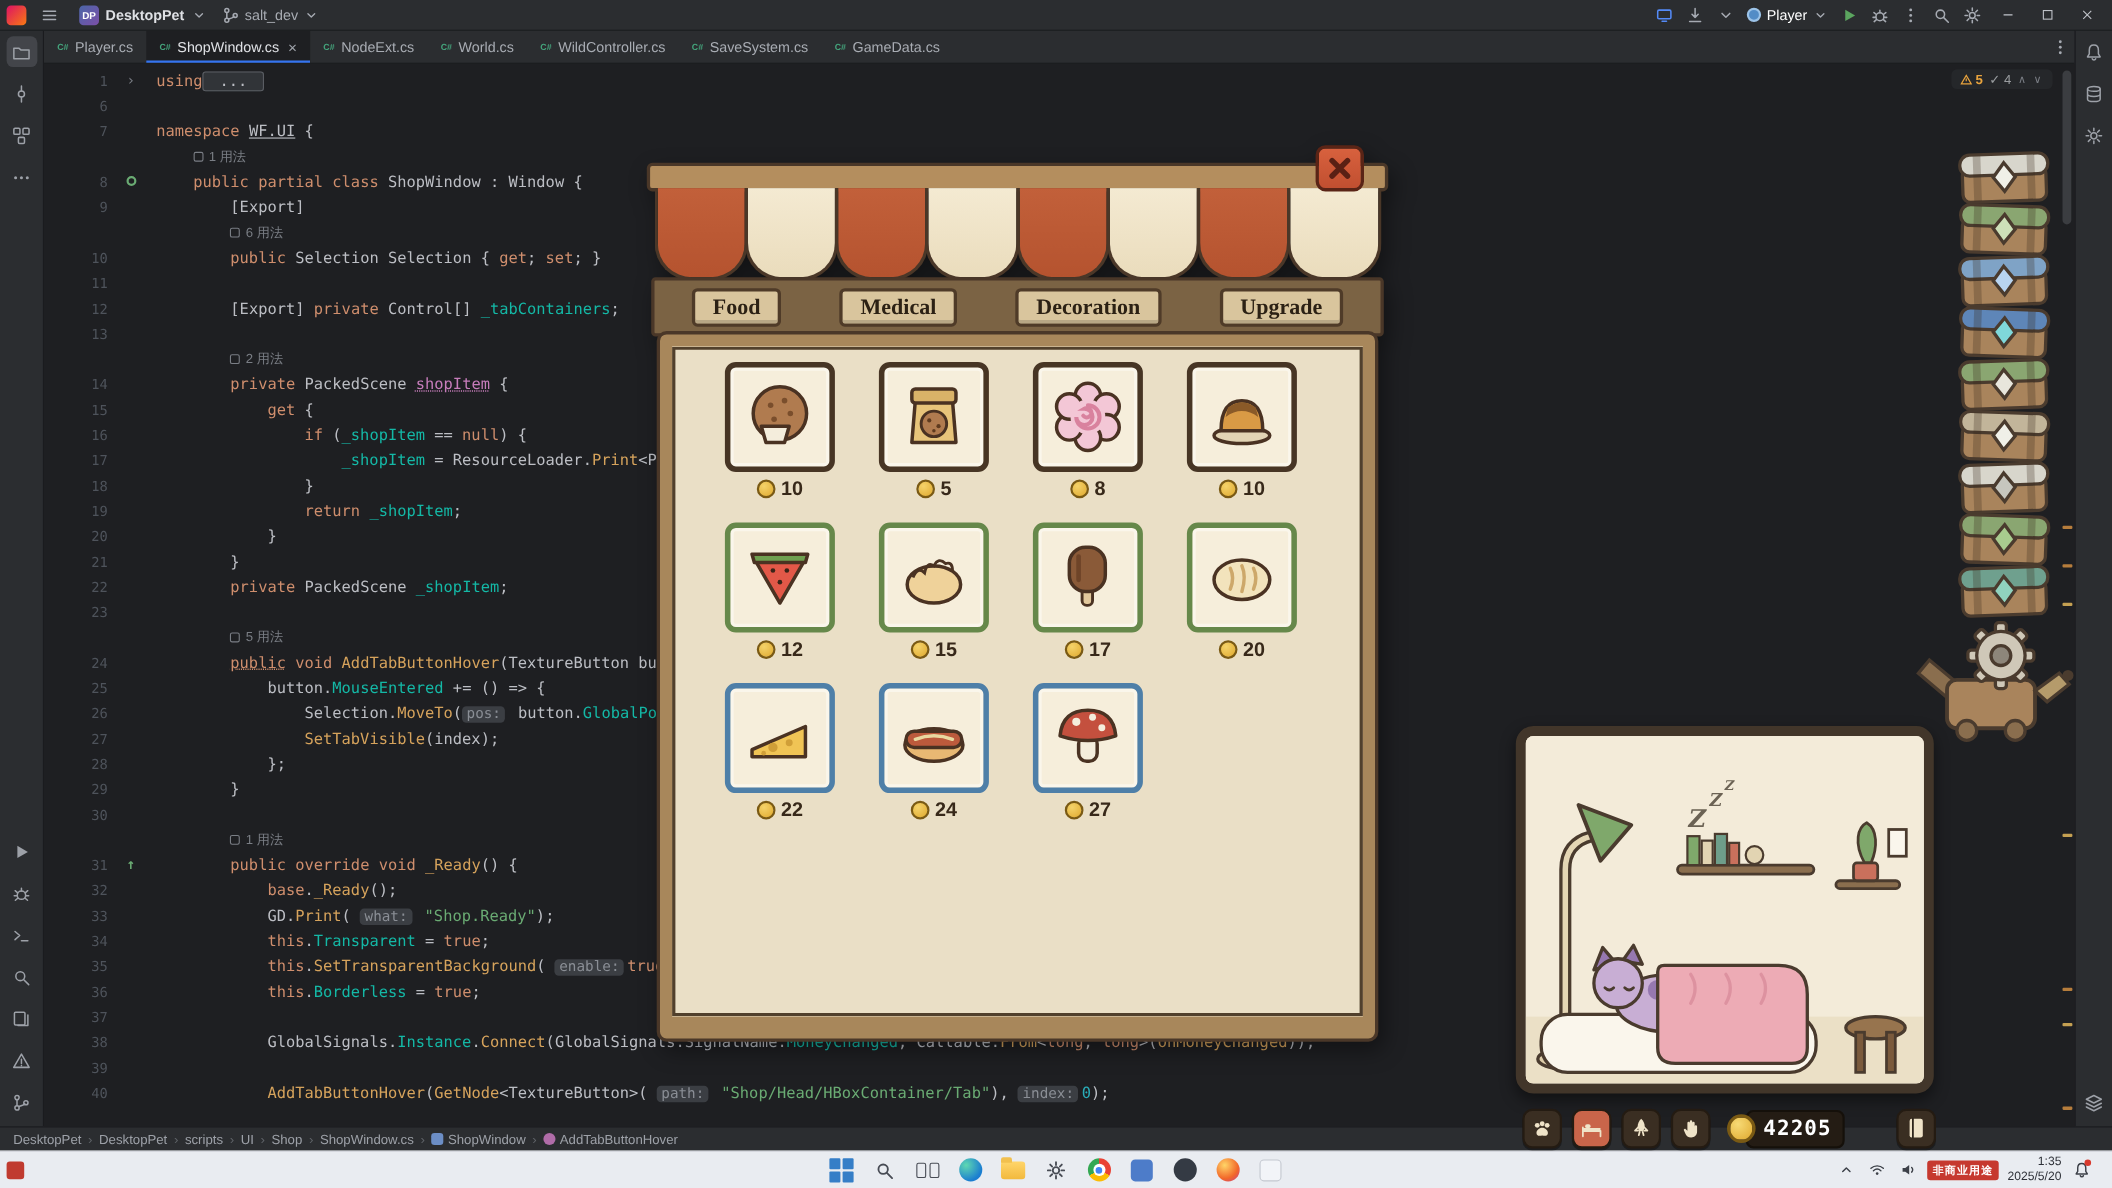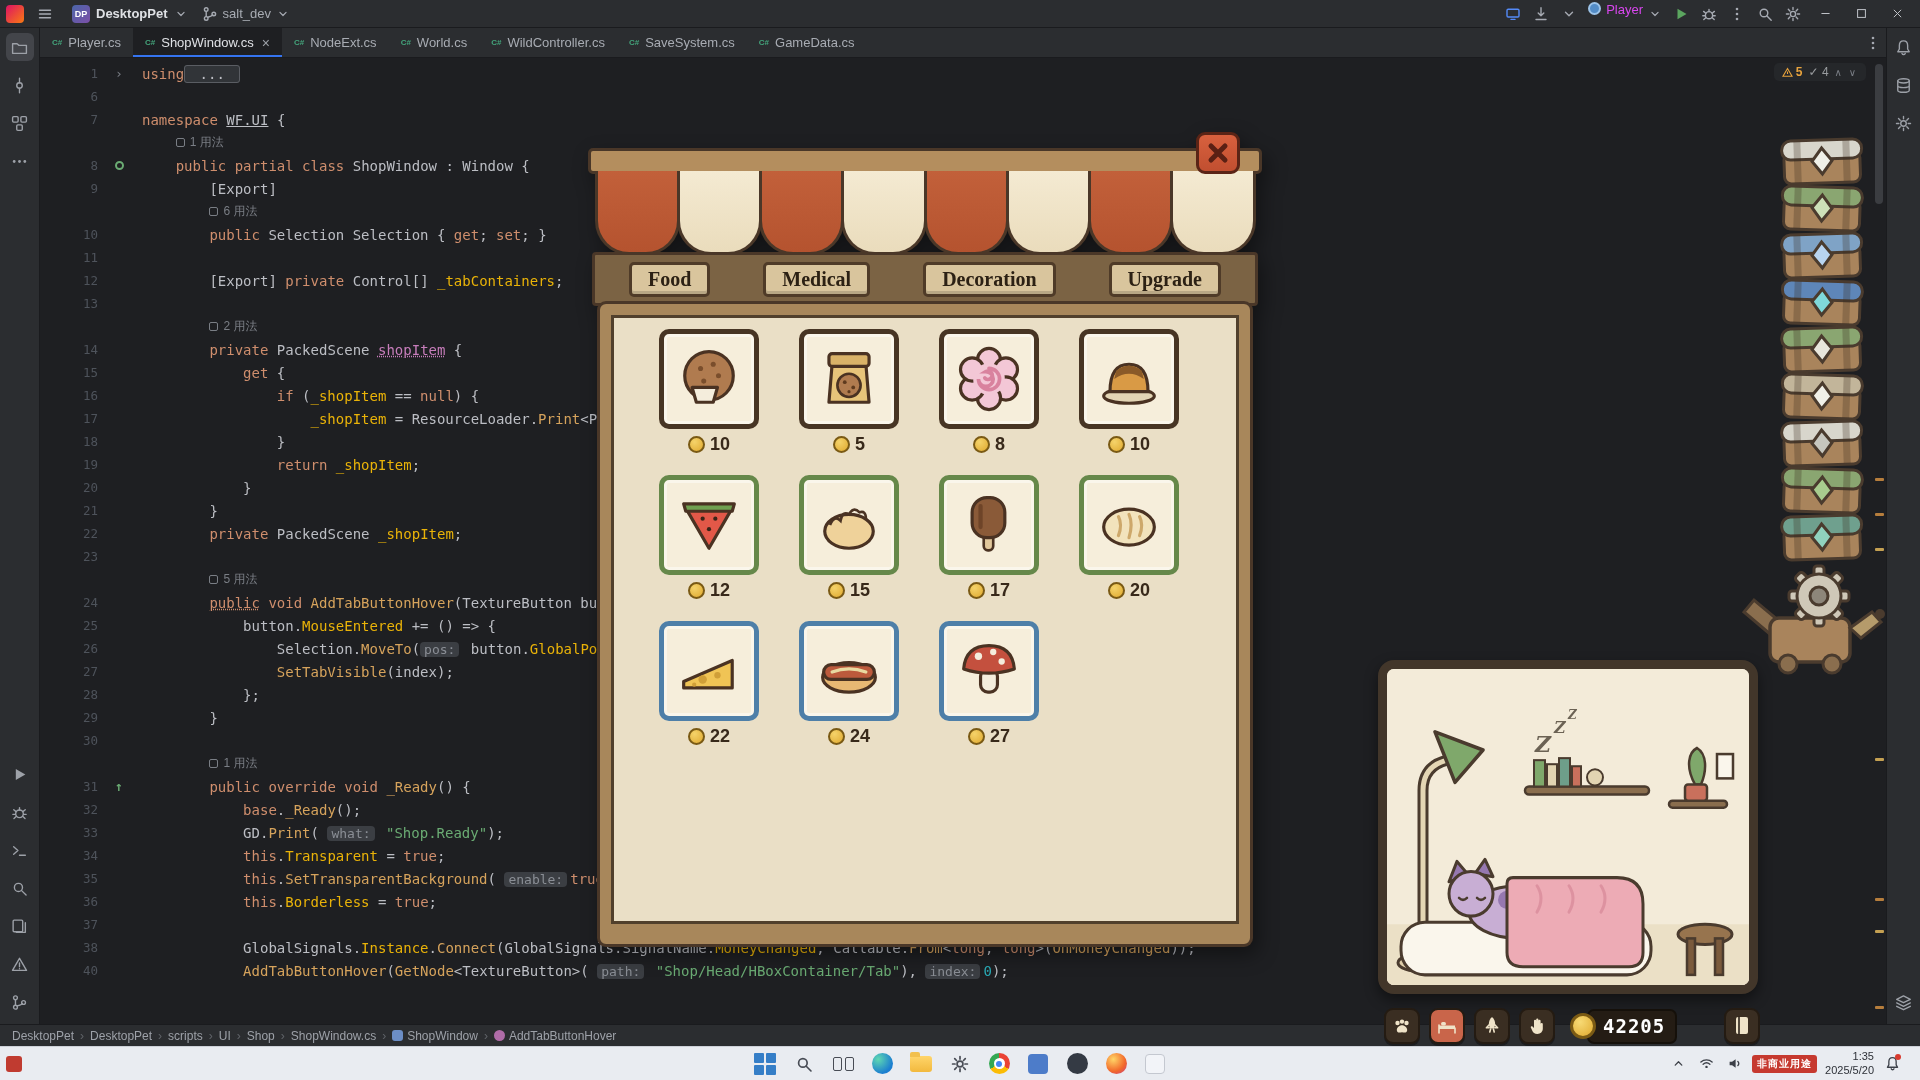--- a/index.html
+++ b/index.html
@@ -12,21 +12,21 @@
   .app-logo{width:18px;height:18px;border-radius:4px;background:linear-gradient(135deg,#DD1265,#F97A12);flex:none}
   .proj-chip{display:flex;align-items:center;gap:6px;padding:2px 6px;border-radius:6px;color:#DFE1E5;font-size:13px;font-weight:bold}
   .proj-avatar{width:18px;height:18px;border-radius:4px;background:linear-gradient(135deg,#4B66A8,#7C4FA8);color:#fff;font-size:9px;font-weight:bold;display:flex;align-items:center;justify-content:center}
   .branch-chip{display:flex;align-items:center;gap:5px;color:#A8ACB3;font-size:13px}
   .tb-right{margin-left:auto;display:flex;align-items:center;gap:2px}
   .tico{width:26px;height:24px;display:inline-flex;align-items:center;justify-content:center;border-radius:4px}
   .tico svg,.strip-btn svg{width:16px;height:16px;stroke:#A6AAB2;fill:none;stroke-width:1.4;stroke-linecap:round;stroke-linejoin:round}
   .tico svg .f{fill:#A6AAB2;stroke:none}
   .tico.blue svg{stroke:#548AF7}
   .run-play svg .f{fill:#5BA55F}
-  .runcfg{display:flex;align-items:flex-start;gap:5px;color:#d946ef;font-size:13px;padding:2px 4px}
+  .runcfg{display:flex;align-items:center;gap:5px;color:#ffffff;font-size:13px;padding:2px 4px}
   .runcfg-ic{width:13px;height:13px;border-radius:50%;background:#538CC6;border:2px solid #9CC3E8}
   .winbtn{width:34px;height:26px;display:inline-flex;align-items:center;justify-content:center}
   .winbtn svg{width:13px;height:13px;stroke:#C2C5CB;stroke-width:1.2;fill:none}
 
   .main{flex:1;display:flex;min-height:0}
   .lstrip,.rstrip{width:40px;background:#2B2D30;display:flex;flex-direction:column;align-items:center;padding:5px 0 8px;gap:10px;flex:none}
   .lstrip{border-right:1px solid #1A1B1E}
   .rstrip{width:34px;border-left:1px solid #1A1B1E}
   .strip-btn{width:28px;height:28px;border-radius:6px;display:flex;align-items:center;justify-content:center}
   .strip-btn svg{width:17px;height:17px;stroke:#9DA1A8;stroke-width:1.3}
@@ -50,21 +50,21 @@
   .gnum{width:64px;flex:none;text-align:right;font-size:12.5px;color:#4E535B;padding-right:6px}
   .gico{width:30px;flex:none;text-align:center;color:#7A7E85;font-size:13px}
   .gic-c{display:inline-block;width:9px;height:9px;border:2px solid #6AAB73;border-radius:50%}
   .gic-o{color:#6AAB73;font-weight:bold}
   .ctext{flex:1;min-width:0}
   .tk-k{color:#CF8E6D}
   .tk-ku{color:#CF8E6D;text-decoration:underline dotted}
   .tk-t{color:#BCBEC4}
   .tk-tu{color:#BCBEC4;text-decoration:underline}
   .tk-m{color:#D6A35C}
-  .tk-f{color:#eab308}
+  .tk-f{color:#14b8a6}
   .tk-fu{color:#C77DBB;text-decoration:underline dotted}
   .tk-s{color:#6AAB73}
   .tk-num{color:#2AACB8}
   .tk-p{color:#BCBEC4}
   .tk-h{color:#8A8E95;background:#3B3E43;border-radius:4px;padding:0 4px;font-size:13px;margin-right:3px}
   .tk-fold{background:#313438;border:1px solid #5A5D63;border-radius:3px;padding:0 6px;color:#BCBEC4}
   .cv{display:inline-flex;align-items:center;gap:5px;color:#7A7E85;font-size:12px;font-family:"Liberation Sans",sans-serif}
   .cvic{width:9px;height:9px;border:1.2px solid #7A7E85;border-radius:2px;display:inline-block}
 
   .inspections{position:absolute;top:5px;right:20px;display:flex;align-items:center;gap:6px;font-size:12px;color:#A8ACB3;background:#25272A;padding:2px 8px;border-radius:5px}
@@ -421,20 +421,21 @@
             <div class="crow"><span class="gnum">30</span><span class="gico"></span><span class="ctext" style="padding-left: 8px;"></span></div>
             <div class="crow"><span class="gnum"></span><span class="gico"></span><span class="ctext" style="padding-left: 75.4px;"><span class="cv"><span class="cvic"></span><span>1 用法</span></span></span></div>
             <div class="crow"><span class="gnum">31</span><span class="gico"><span class="gic-o">↑</span></span><span class="ctext" style="padding-left: 75.4px;"><span class="tk-k">public override void </span><span class="tk-m">_Ready</span><span class="tk-p">() {</span></span></div>
             <div class="crow"><span class="gnum">32</span><span class="gico"></span><span class="ctext" style="padding-left: 109.1px;"><span class="tk-k">base</span><span class="tk-p">.</span><span class="tk-m">_Ready</span><span class="tk-p">();</span></span></div>
             <div class="crow"><span class="gnum">33</span><span class="gico"></span><span class="ctext" style="padding-left: 109.1px;"><span class="tk-t">GD</span><span class="tk-p">.</span><span class="tk-m">Print</span><span class="tk-p">( </span><span class="tk-h">what:</span><span class="tk-p"> </span><span class="tk-s">"Shop.Ready"</span><span class="tk-p">);</span></span></div>
             <div class="crow"><span class="gnum">34</span><span class="gico"></span><span class="ctext" style="padding-left: 109.1px;"><span class="tk-k">this</span><span class="tk-p">.</span><span class="tk-f">Transparent</span><span class="tk-p"> = </span><span class="tk-k">true</span><span class="tk-p">;</span></span></div>
             <div class="crow"><span class="gnum">35</span><span class="gico"></span><span class="ctext" style="padding-left: 109.1px;"><span class="tk-k">this</span><span class="tk-p">.</span><span class="tk-m">SetTransparentBackground</span><span class="tk-p">( </span><span class="tk-h">enable:</span><span class="tk-k">true</span><span class="tk-p">);</span></span></div>
             <div class="crow"><span class="gnum">36</span><span class="gico"></span><span class="ctext" style="padding-left: 109.1px;"><span class="tk-k">this</span><span class="tk-p">.</span><span class="tk-f">Borderless</span><span class="tk-p"> = </span><span class="tk-k">true</span><span class="tk-p">;</span></span></div>
             <div class="crow"><span class="gnum">37</span><span class="gico"></span><span class="ctext" style="padding-left: 8px;"></span></div>
             <div class="crow"><span class="gnum">38</span><span class="gico"></span><span class="ctext" style="padding-left: 109.1px;"><span class="tk-t">GlobalSignals</span><span class="tk-p">.</span><span class="tk-f">Instance</span><span class="tk-p">.</span><span class="tk-m">Connect</span><span class="tk-p">(</span><span class="tk-t">GlobalSignals</span><span class="tk-p">.</span><span class="tk-t">SignalName</span><span class="tk-p">.</span><span class="tk-f">MoneyChanged</span><span class="tk-p">, </span><span class="tk-t">Callable</span><span class="tk-p">.</span><span class="tk-m">From</span><span class="tk-p">&lt;</span><span class="tk-k">long</span><span class="tk-p">, </span><span class="tk-k">long</span><span class="tk-p">&gt;(</span><span class="tk-m">OnMoneyChanged</span><span class="tk-p">));</span></span></div>
+            <div class="crow"><span class="gnum">39</span><span class="gico"></span><span class="ctext" style="padding-left: 8px;"></span></div>
             <div class="crow"><span class="gnum">40</span><span class="gico"></span><span class="ctext" style="padding-left: 109.1px;"><span class="tk-m">AddTabButtonHover</span><span class="tk-p">(</span><span class="tk-m">GetNode</span><span class="tk-p">&lt;</span><span class="tk-t">TextureButton</span><span class="tk-p">&gt;( </span><span class="tk-h">path:</span><span class="tk-p"> </span><span class="tk-s">"Shop/Head/HBoxContainer/Tab"</span><span class="tk-p">), </span><span class="tk-h">index:</span><span class="tk-num">0</span><span class="tk-p">);</span></span></div>
           </div>
 
         <div class="inspections">
           <span class="insp-warn">
             <svg viewBox="0 0 16 16">
                 <path d="M8 2.2L14.6 13.5H1.4z"></path>
                 <path d="M8 6.5v3.6M8 11.9v.2"></path>
               </svg>
             <span>5</span>

